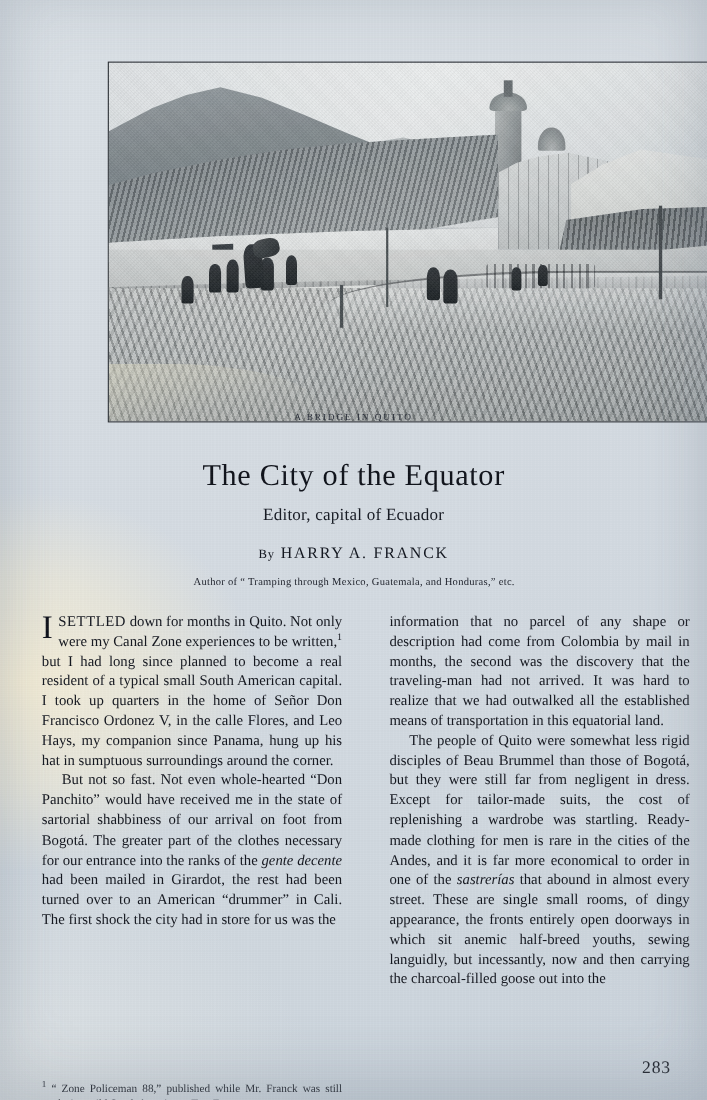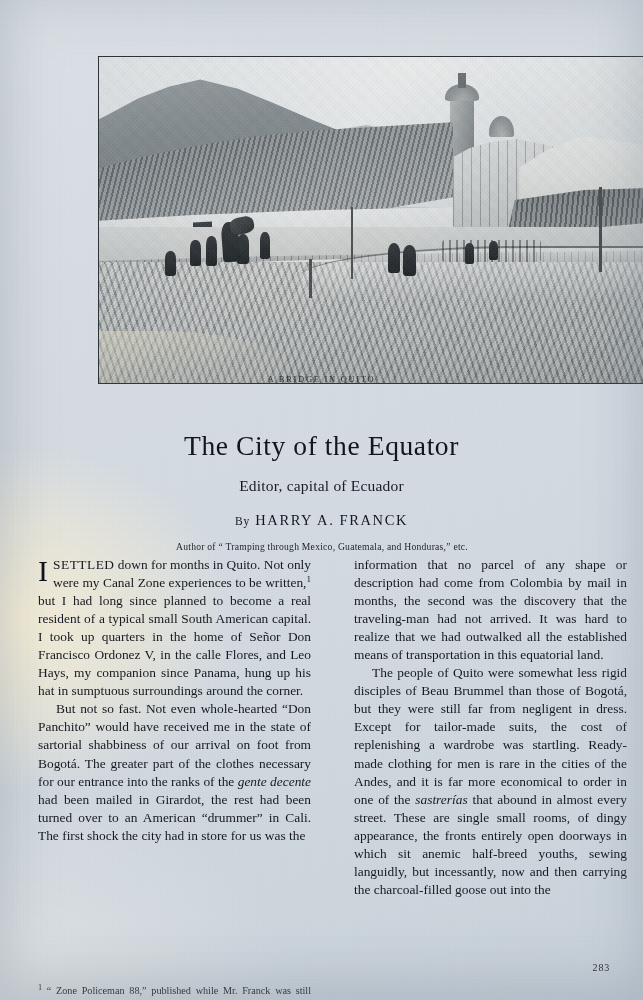--- a/index.html
+++ b/index.html
@@ -240,21 +240,21 @@
     position: absolute;
     left: 0; right: 0;
     top: 415px;
     text-align: center;
   }
   #article-title {
     font-size: 27.5px;
     letter-spacing: .6px;
     color: #10131b;
     font-weight: normal;
-    margin: 16px;
+    margin: 2px;
     line-height: 1.1;
   }
   #article-subtitle {
     font-size: 15.5px;
     margin: 13px 0 0 0;
     color: #161a23;
     letter-spacing: .2px;
     font-weight: normal;
   }
   #byline {
@@ -326,21 +326,21 @@
   #footnote .sc {
     font-variant: small-caps;
     letter-spacing: .4px;
   }
 
   
   #page-number {
     position: absolute;
     right: 33px;
     top: 962px;
-    font-size: 10px;
+    font-size: 16px;
     color: #1a1e27;
     letter-spacing: .8px;
   }
 </style>
 </head>
 <body>
 
 <div id="page">
 
   <figure id="photo-figure">

